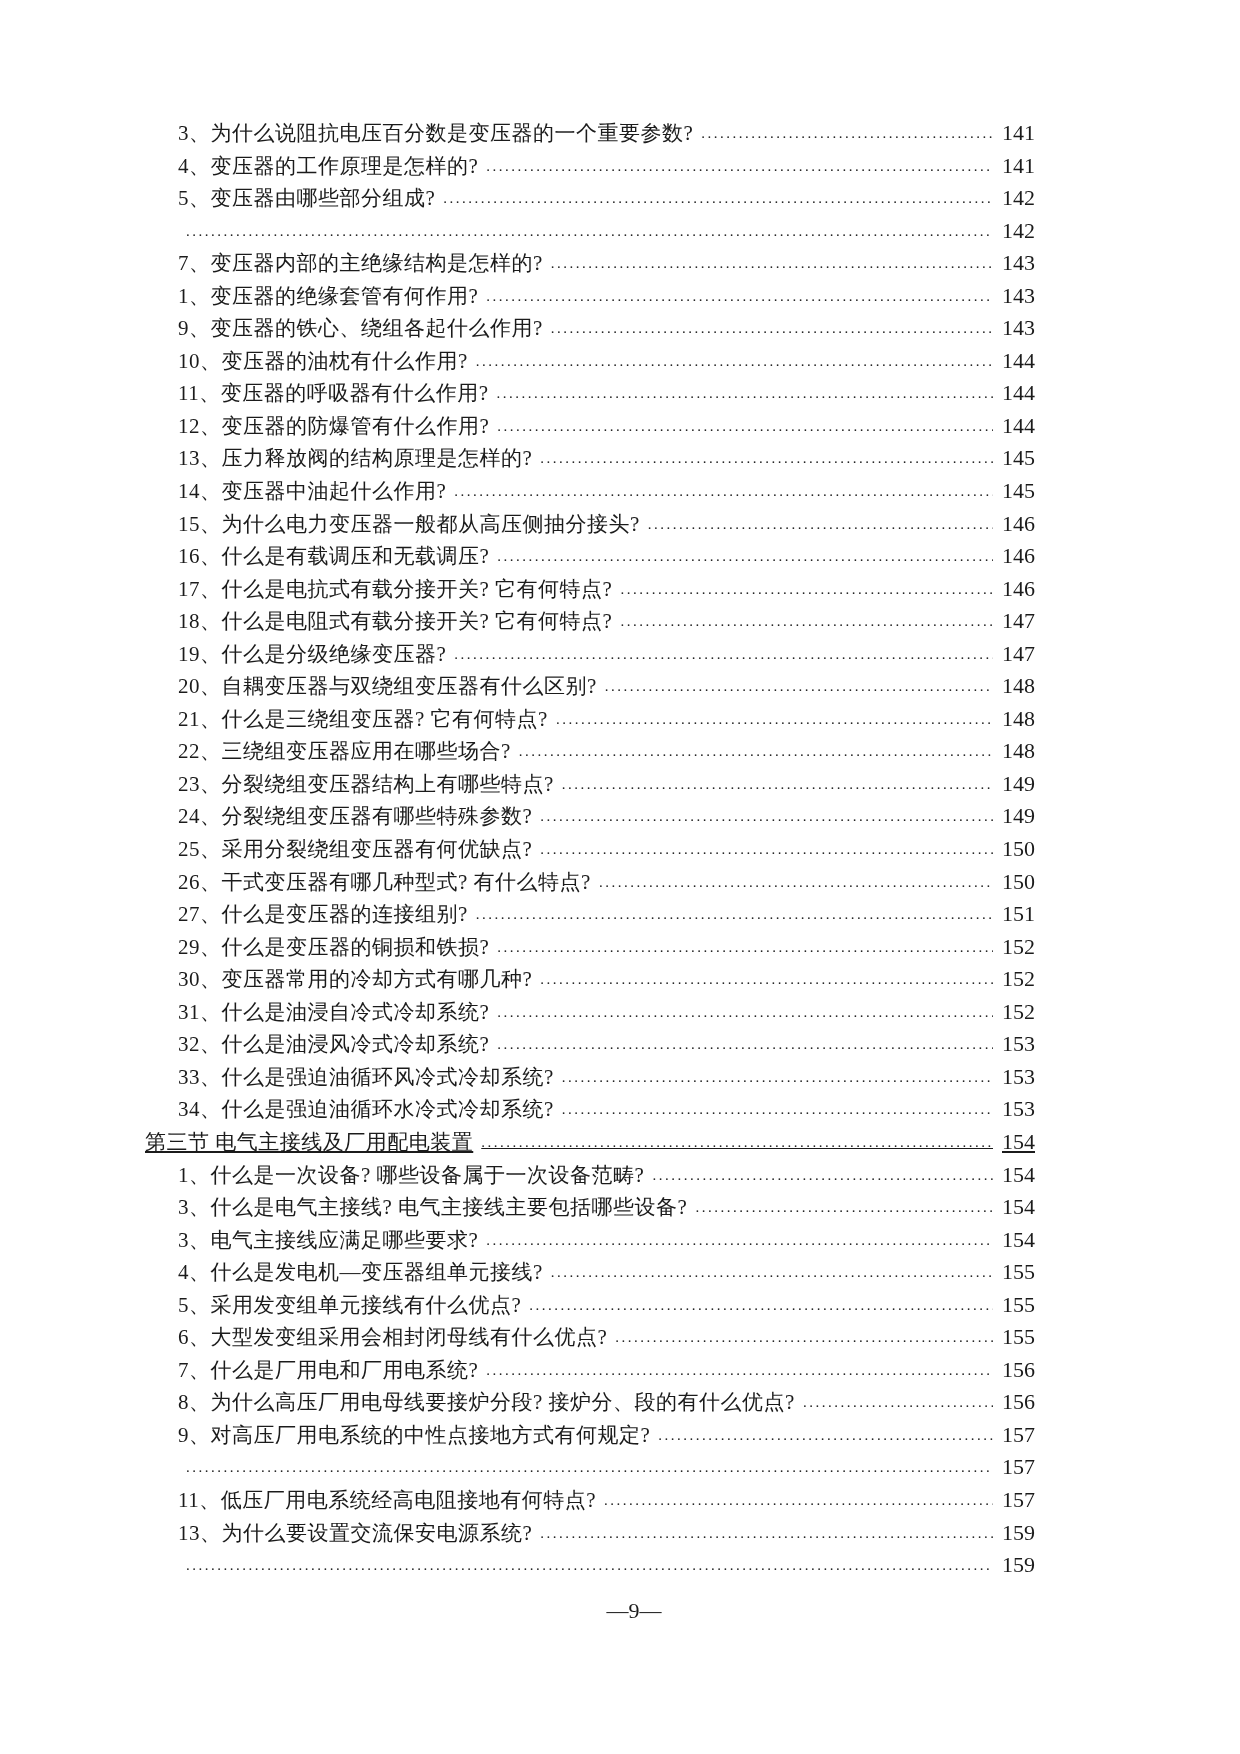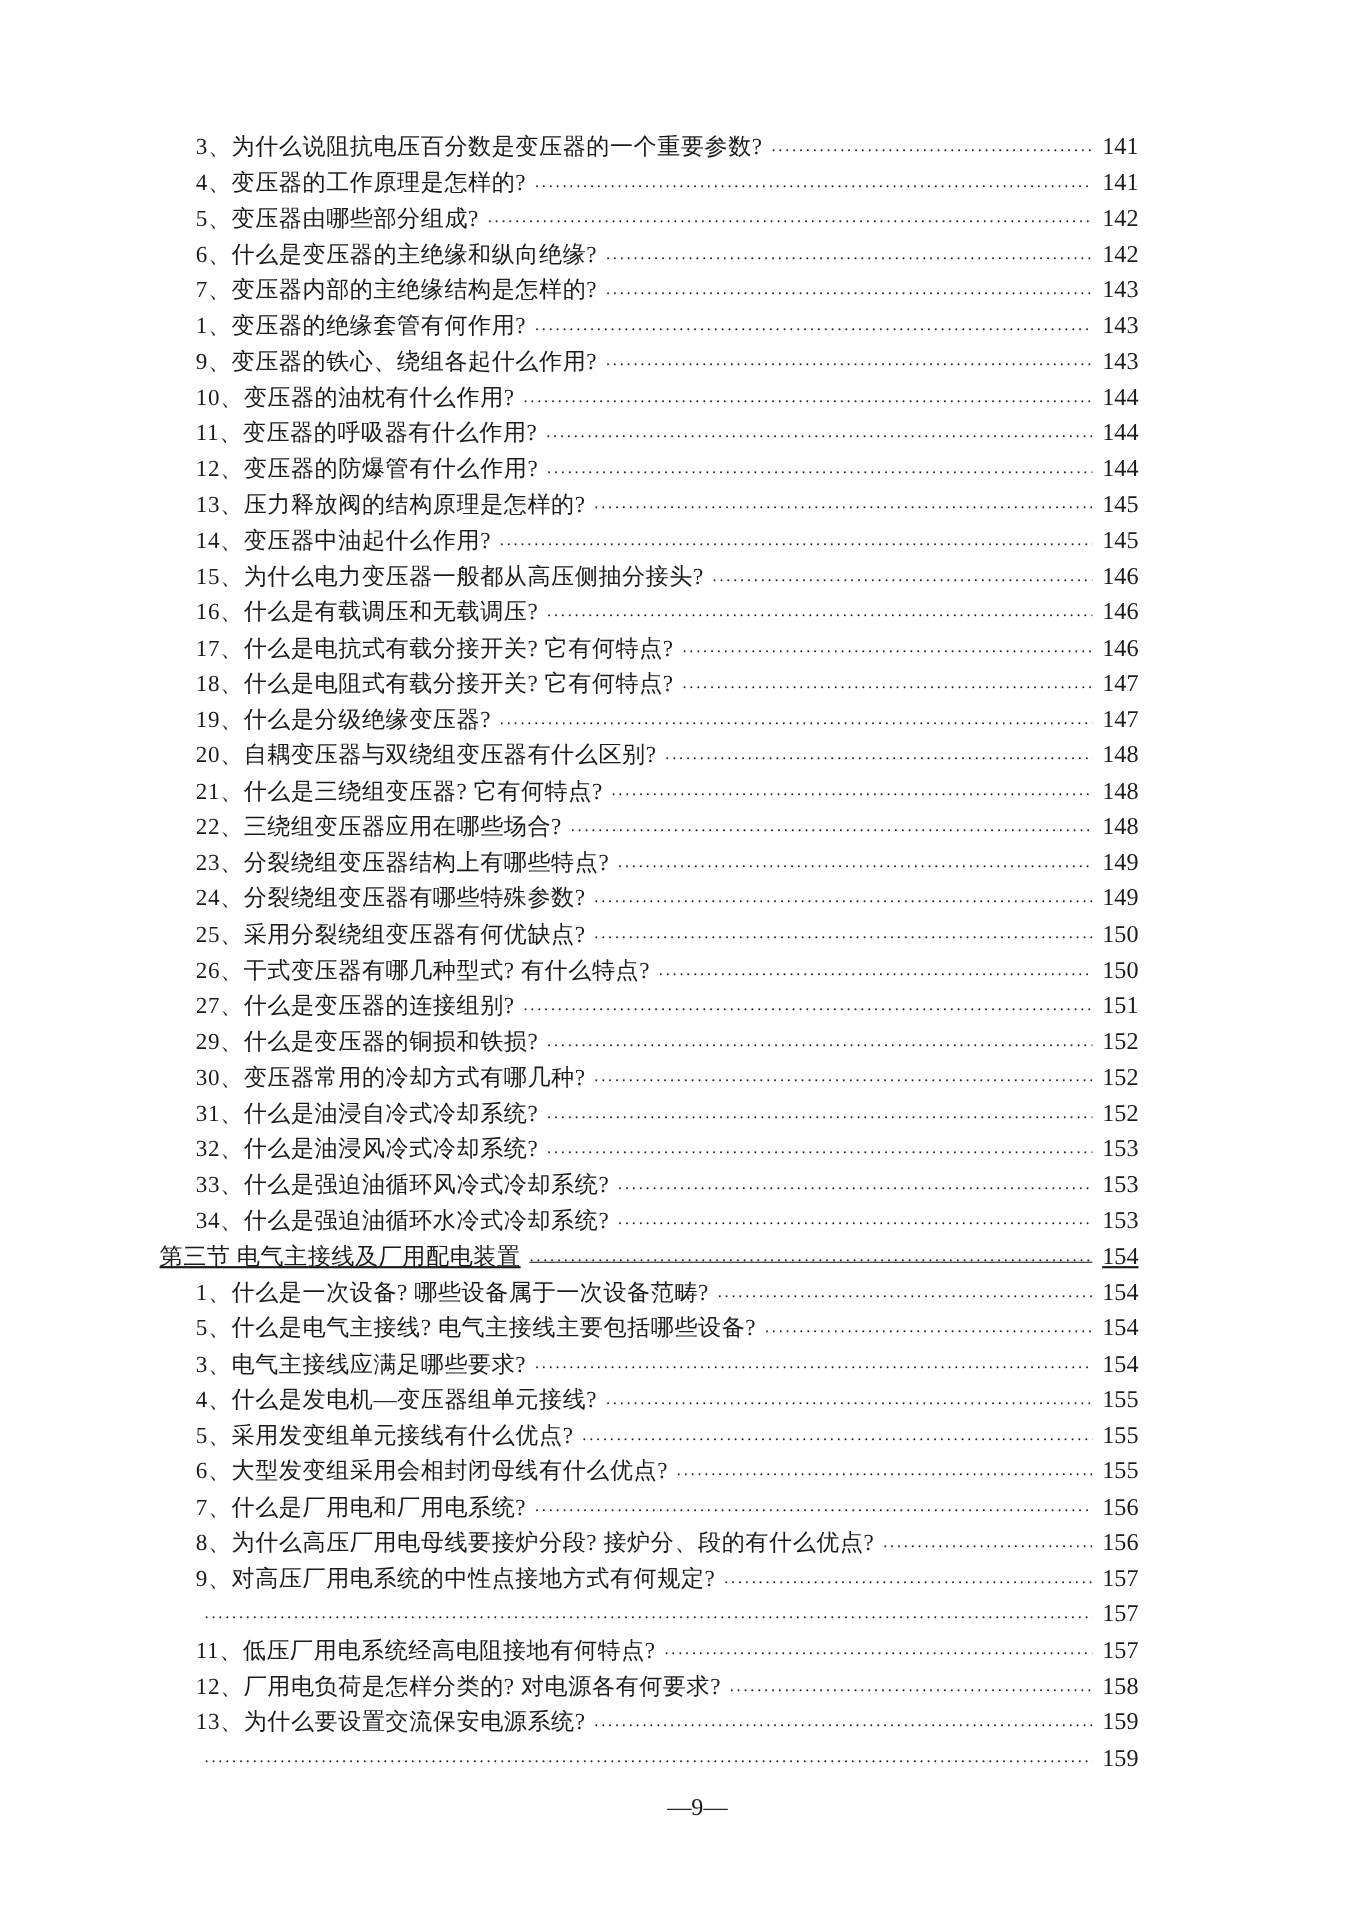--- a/index.html
+++ b/index.html
@@ -86,21 +86,20 @@
     <span class="toc-page">141</span>
   </div>
 
   <div class="toc-row item">
     <span class="toc-label">5、变压器由哪些部分组成?</span>
     <span class="toc-dots"></span>
     <span class="toc-page">142</span>
   </div>
 
   <div class="toc-row item">
-    <span class="toc-label">6、什么是变压器的主绝缘和纵向绝缘?</span>
     <span class="toc-dots"></span>
     <span class="toc-page">142</span>
   </div>
 
   <div class="toc-row item">
     <span class="toc-label">7、变压器内部的主绝缘结构是怎样的?</span>
     <span class="toc-dots"></span>
     <span class="toc-page">143</span>
   </div>
 
@@ -266,21 +265,21 @@
     <span class="toc-page">154</span>
   </div>
 
   <div class="toc-row item">
     <span class="toc-label">1、什么是一次设备? 哪些设备属于一次设备范畴?</span>
     <span class="toc-dots"></span>
     <span class="toc-page">154</span>
   </div>
 
   <div class="toc-row item">
-    <span class="toc-label">5、什么是电气主接线? 电气主接线主要包括哪些设备?</span>
+    <span class="toc-label">3、什么是电气主接线? 电气主接线主要包括哪些设备?</span>
     <span class="toc-dots"></span>
     <span class="toc-page">154</span>
   </div>
 
   <div class="toc-row item">
     <span class="toc-label">3、电气主接线应满足哪些要求?</span>
     <span class="toc-dots"></span>
     <span class="toc-page">154</span>
   </div>
 
@@ -324,25 +323,20 @@
     <span class="toc-dots"></span>
     <span class="toc-page">157</span>
   </div>
 
   <div class="toc-row item">
     <span class="toc-label">11、低压厂用电系统经高电阻接地有何特点?</span>
     <span class="toc-dots"></span>
     <span class="toc-page">157</span>
   </div>
 
-  <div class="toc-row item">
-    <span class="toc-label">12、厂用电负荷是怎样分类的? 对电源各有何要求?</span>
-    <span class="toc-dots"></span>
-    <span class="toc-page">158</span>
-  </div>
 
   <div class="toc-row item">
     <span class="toc-label">13、为什么要设置交流保安电源系统?</span>
     <span class="toc-dots"></span>
     <span class="toc-page">159</span>
   </div>
 
   <div class="toc-row item">
     <span class="toc-dots"></span>
     <span class="toc-page">159</span>

